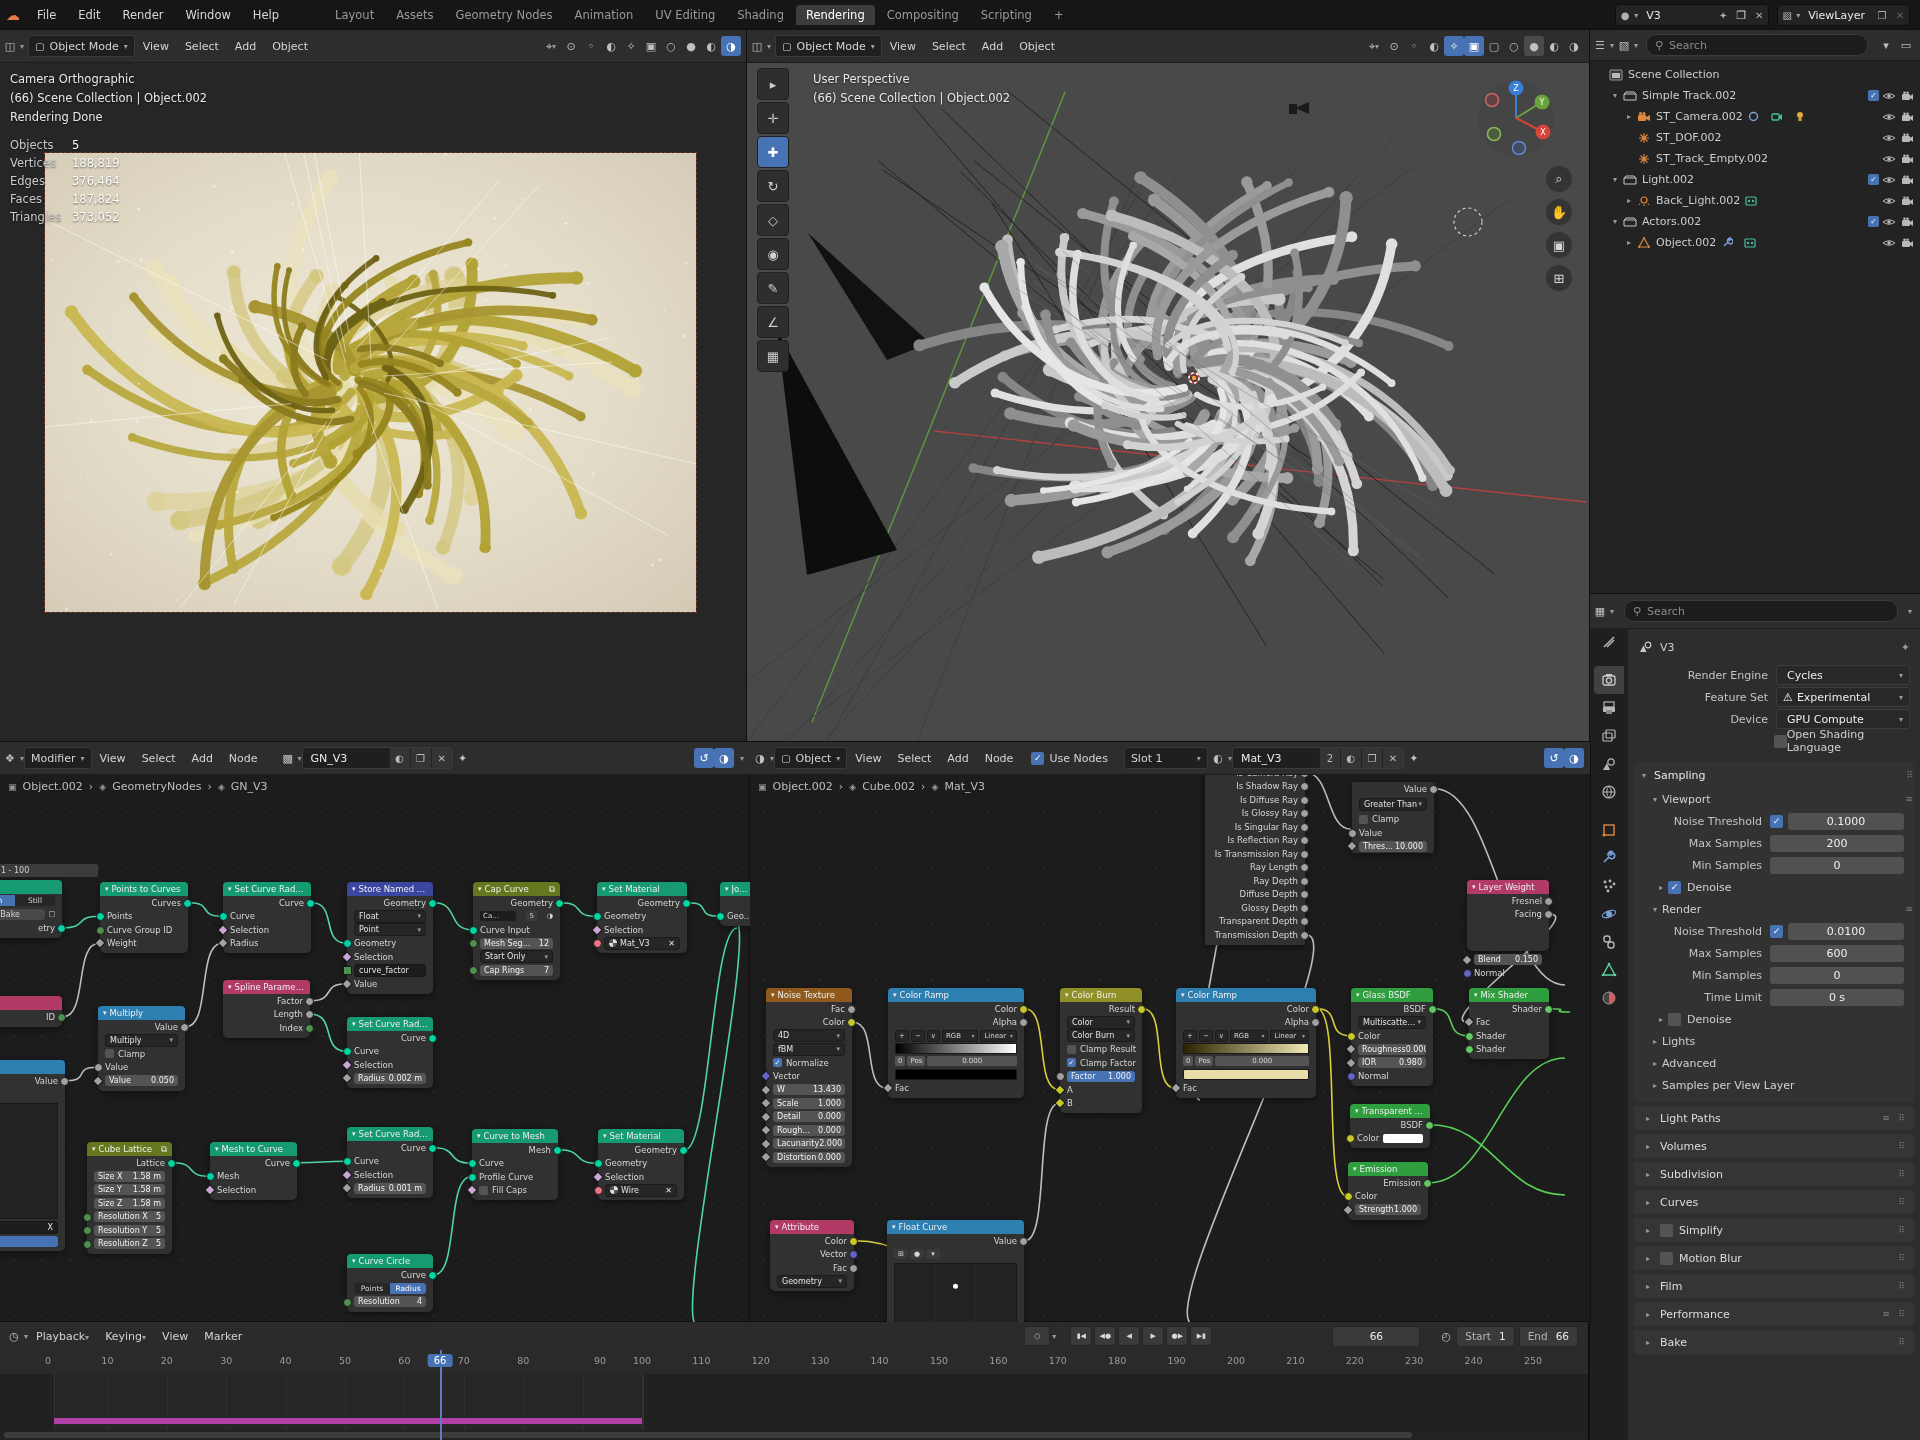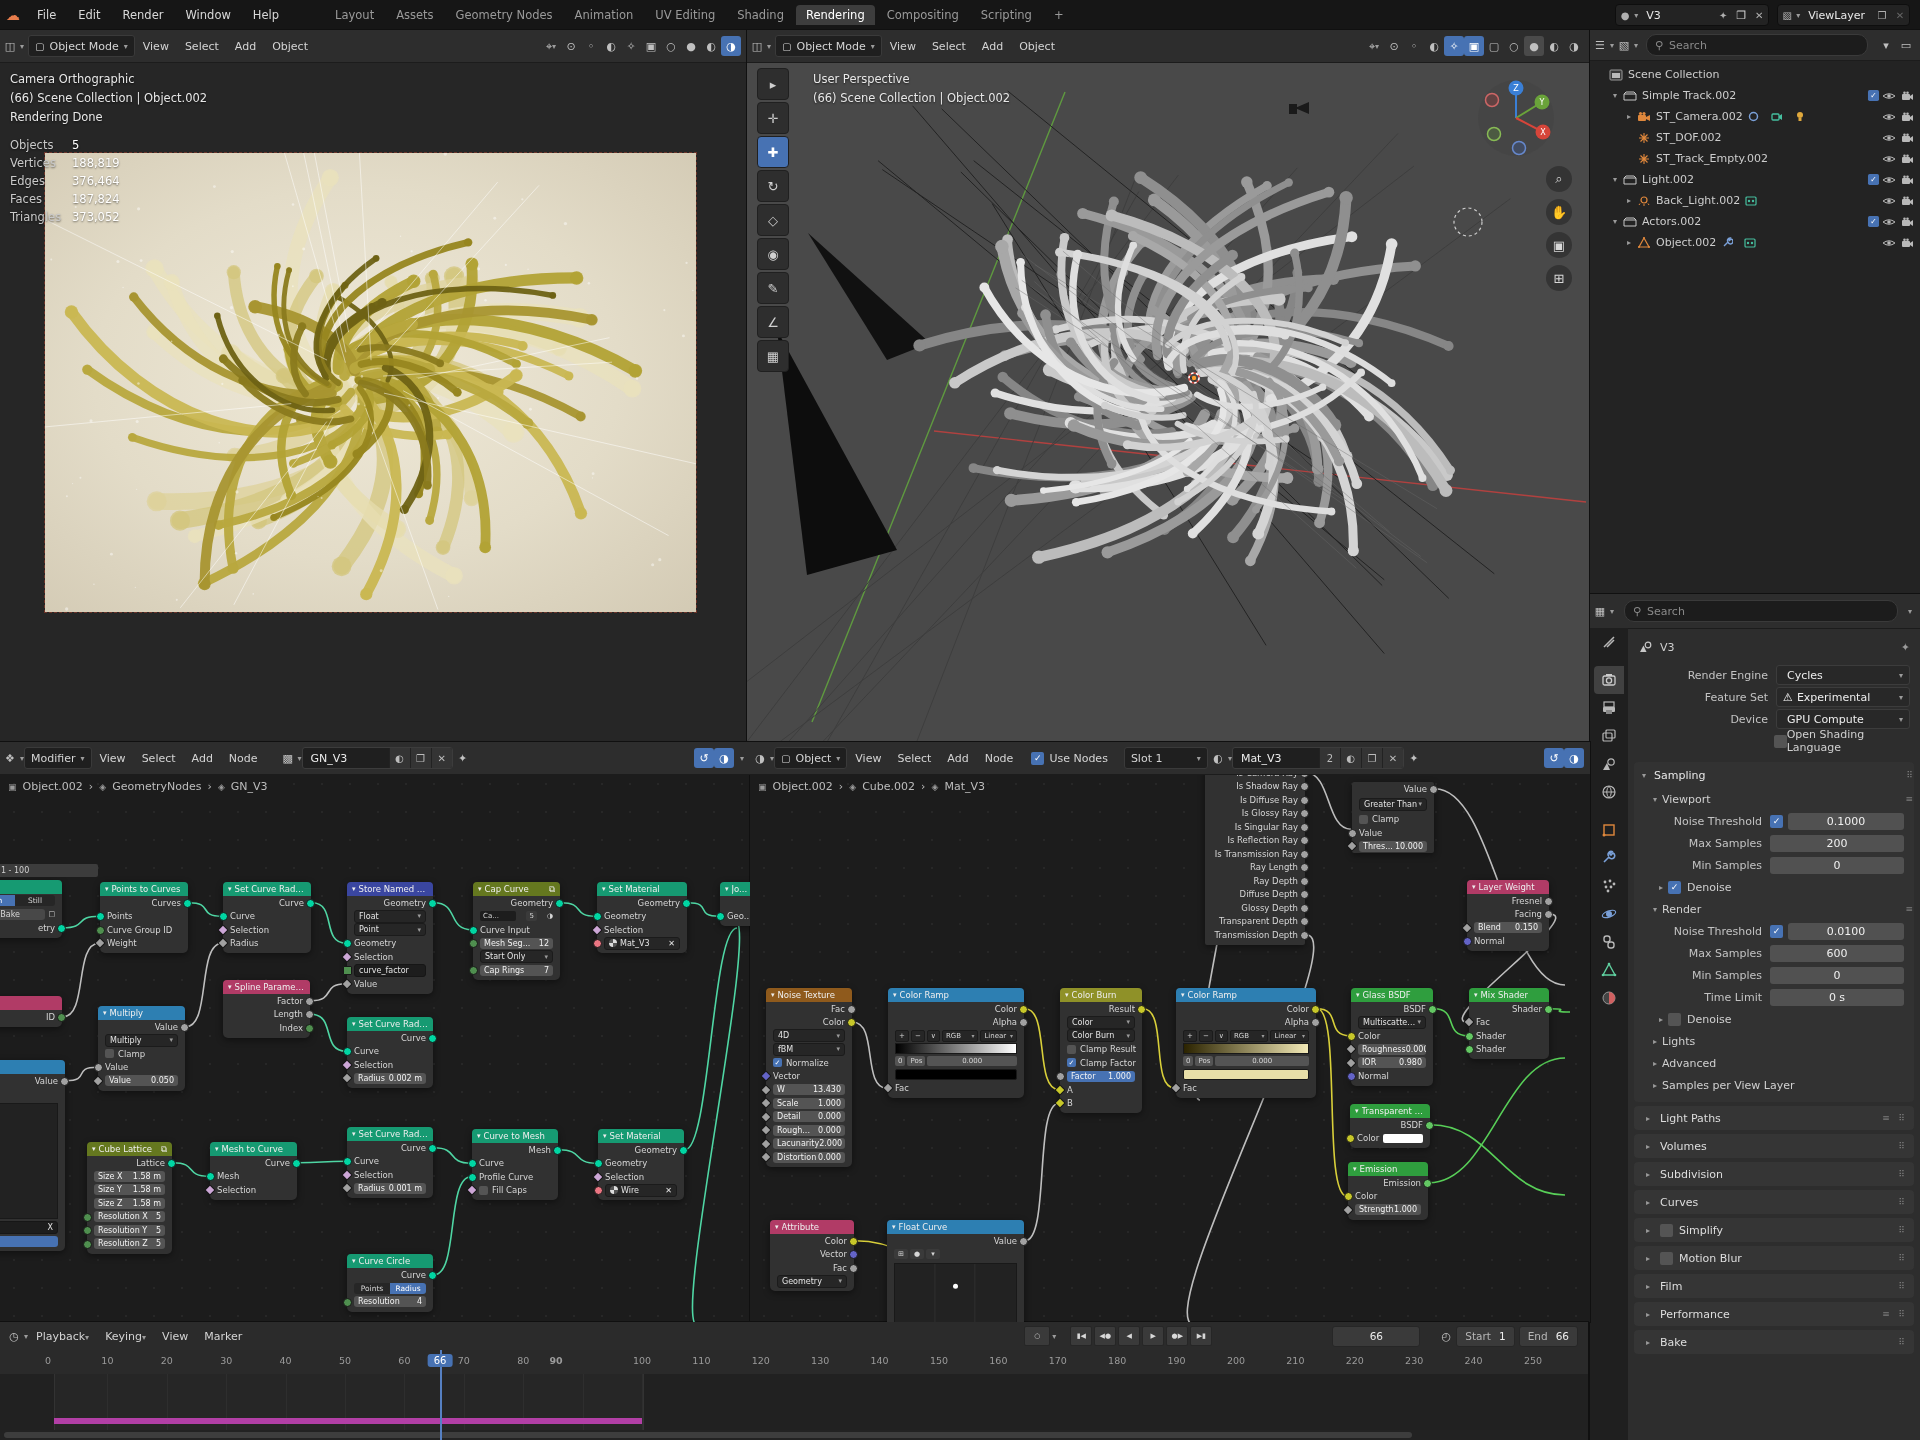--- a/index.html
+++ b/index.html
@@ -1737,21 +1737,21 @@
             </div>
           </div>
         </div>
         <div class="node" style="left: 717px; top: 138px; width: 82px; pointer-events: auto; height: 71px;">
           <div class="nhead nh-pink">
             <span style="font-size:7px;">▾</span>
             <span style="overflow:hidden;text-overflow:ellipsis;">Layer Weight</span>
           </div>
           <div class="nrow out" style="height: 13.5px;">Fresnel<span class="sock R" style="background: rgb(161, 161, 161);"></span></div>
           <div class="nrow out" style="height: 13.5px;">Facing<span class="sock R" style="background: rgb(161, 161, 161);"></span></div>
-          <div class="nrow" style="height: 13.5px;">
+          <div class="nrow" style="height: 13.5px; margin-top: 32px;">
             <span class="sock L dia" style="background: rgb(161, 161, 161);"></span>
             <div class="nslider">
               <span>Blend</span>
               <span>0.150</span>
             </div>
           </div>
           <div class="nrow" style="height: 13.5px;">Normal<span class="sock L" style="background: rgb(99, 99, 199);"></span></div>
         </div>
         <div class="node" style="left: 16px; top: 246px; width: 86px; pointer-events: auto; height: 179px;">
           <div class="nhead nh-orange">
@@ -2093,21 +2093,21 @@
     <div id="tl-ruler">
         <span class="tick" style="left: 48px;">0</span>
         <span class="tick" style="left: 107.4px;">10</span>
         <span class="tick" style="left: 166.8px;">20</span>
         <span class="tick" style="left: 226.2px;">30</span>
         <span class="tick" style="left: 285.6px;">40</span>
         <span class="tick" style="left: 345px;">50</span>
         <span class="tick" style="left: 404.4px;">60</span>
         <span class="tick" style="left: 463.8px;">70</span>
         <span class="tick" style="left: 523.2px;">80</span>
-        <span class="tick" style="left: 556px; font-weight: bold;">90</span>
+        <span class="tick" style="left: 600px;">90</span>
         <span class="tick" style="left: 642px;">100</span>
         <span class="tick" style="left: 701.4px;">110</span>
         <span class="tick" style="left: 760.8px;">120</span>
         <span class="tick" style="left: 820.2px;">130</span>
         <span class="tick" style="left: 879.6px;">140</span>
         <span class="tick" style="left: 939px;">150</span>
         <span class="tick" style="left: 998.4px;">160</span>
         <span class="tick" style="left: 1057.8px;">170</span>
         <span class="tick" style="left: 1117.2px;">180</span>
         <span class="tick" style="left: 1176.6px;">190</span>

